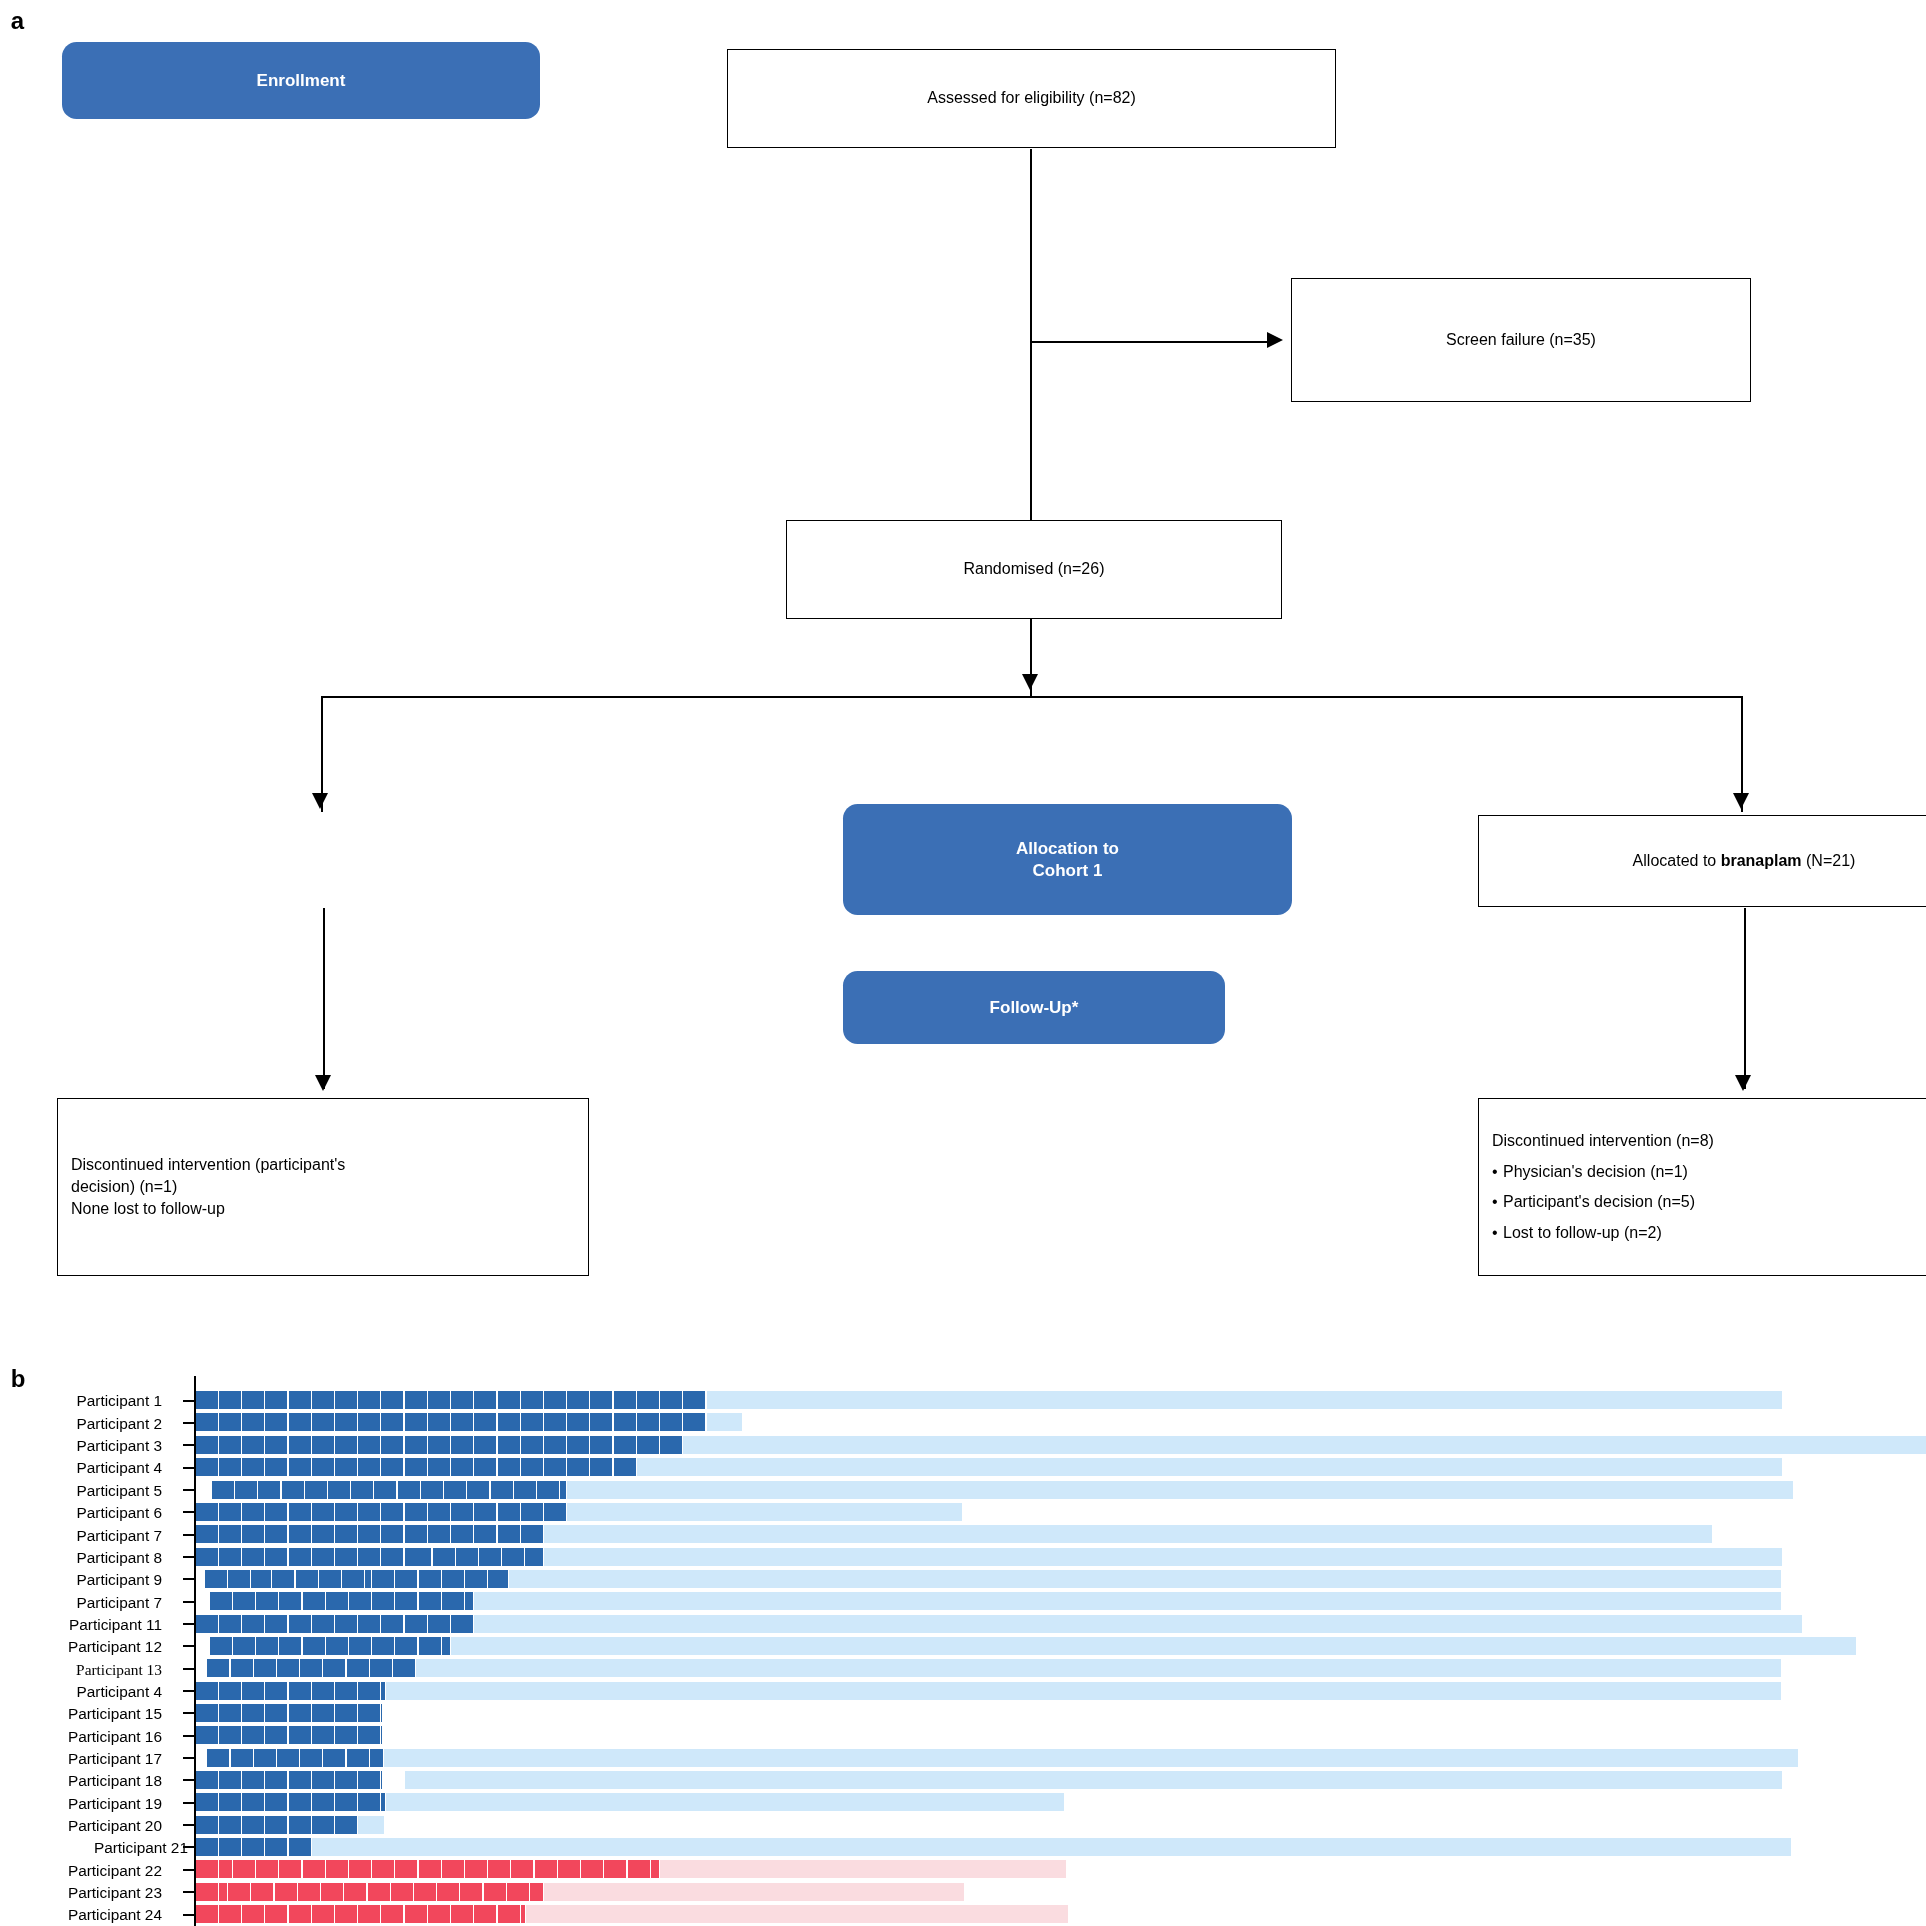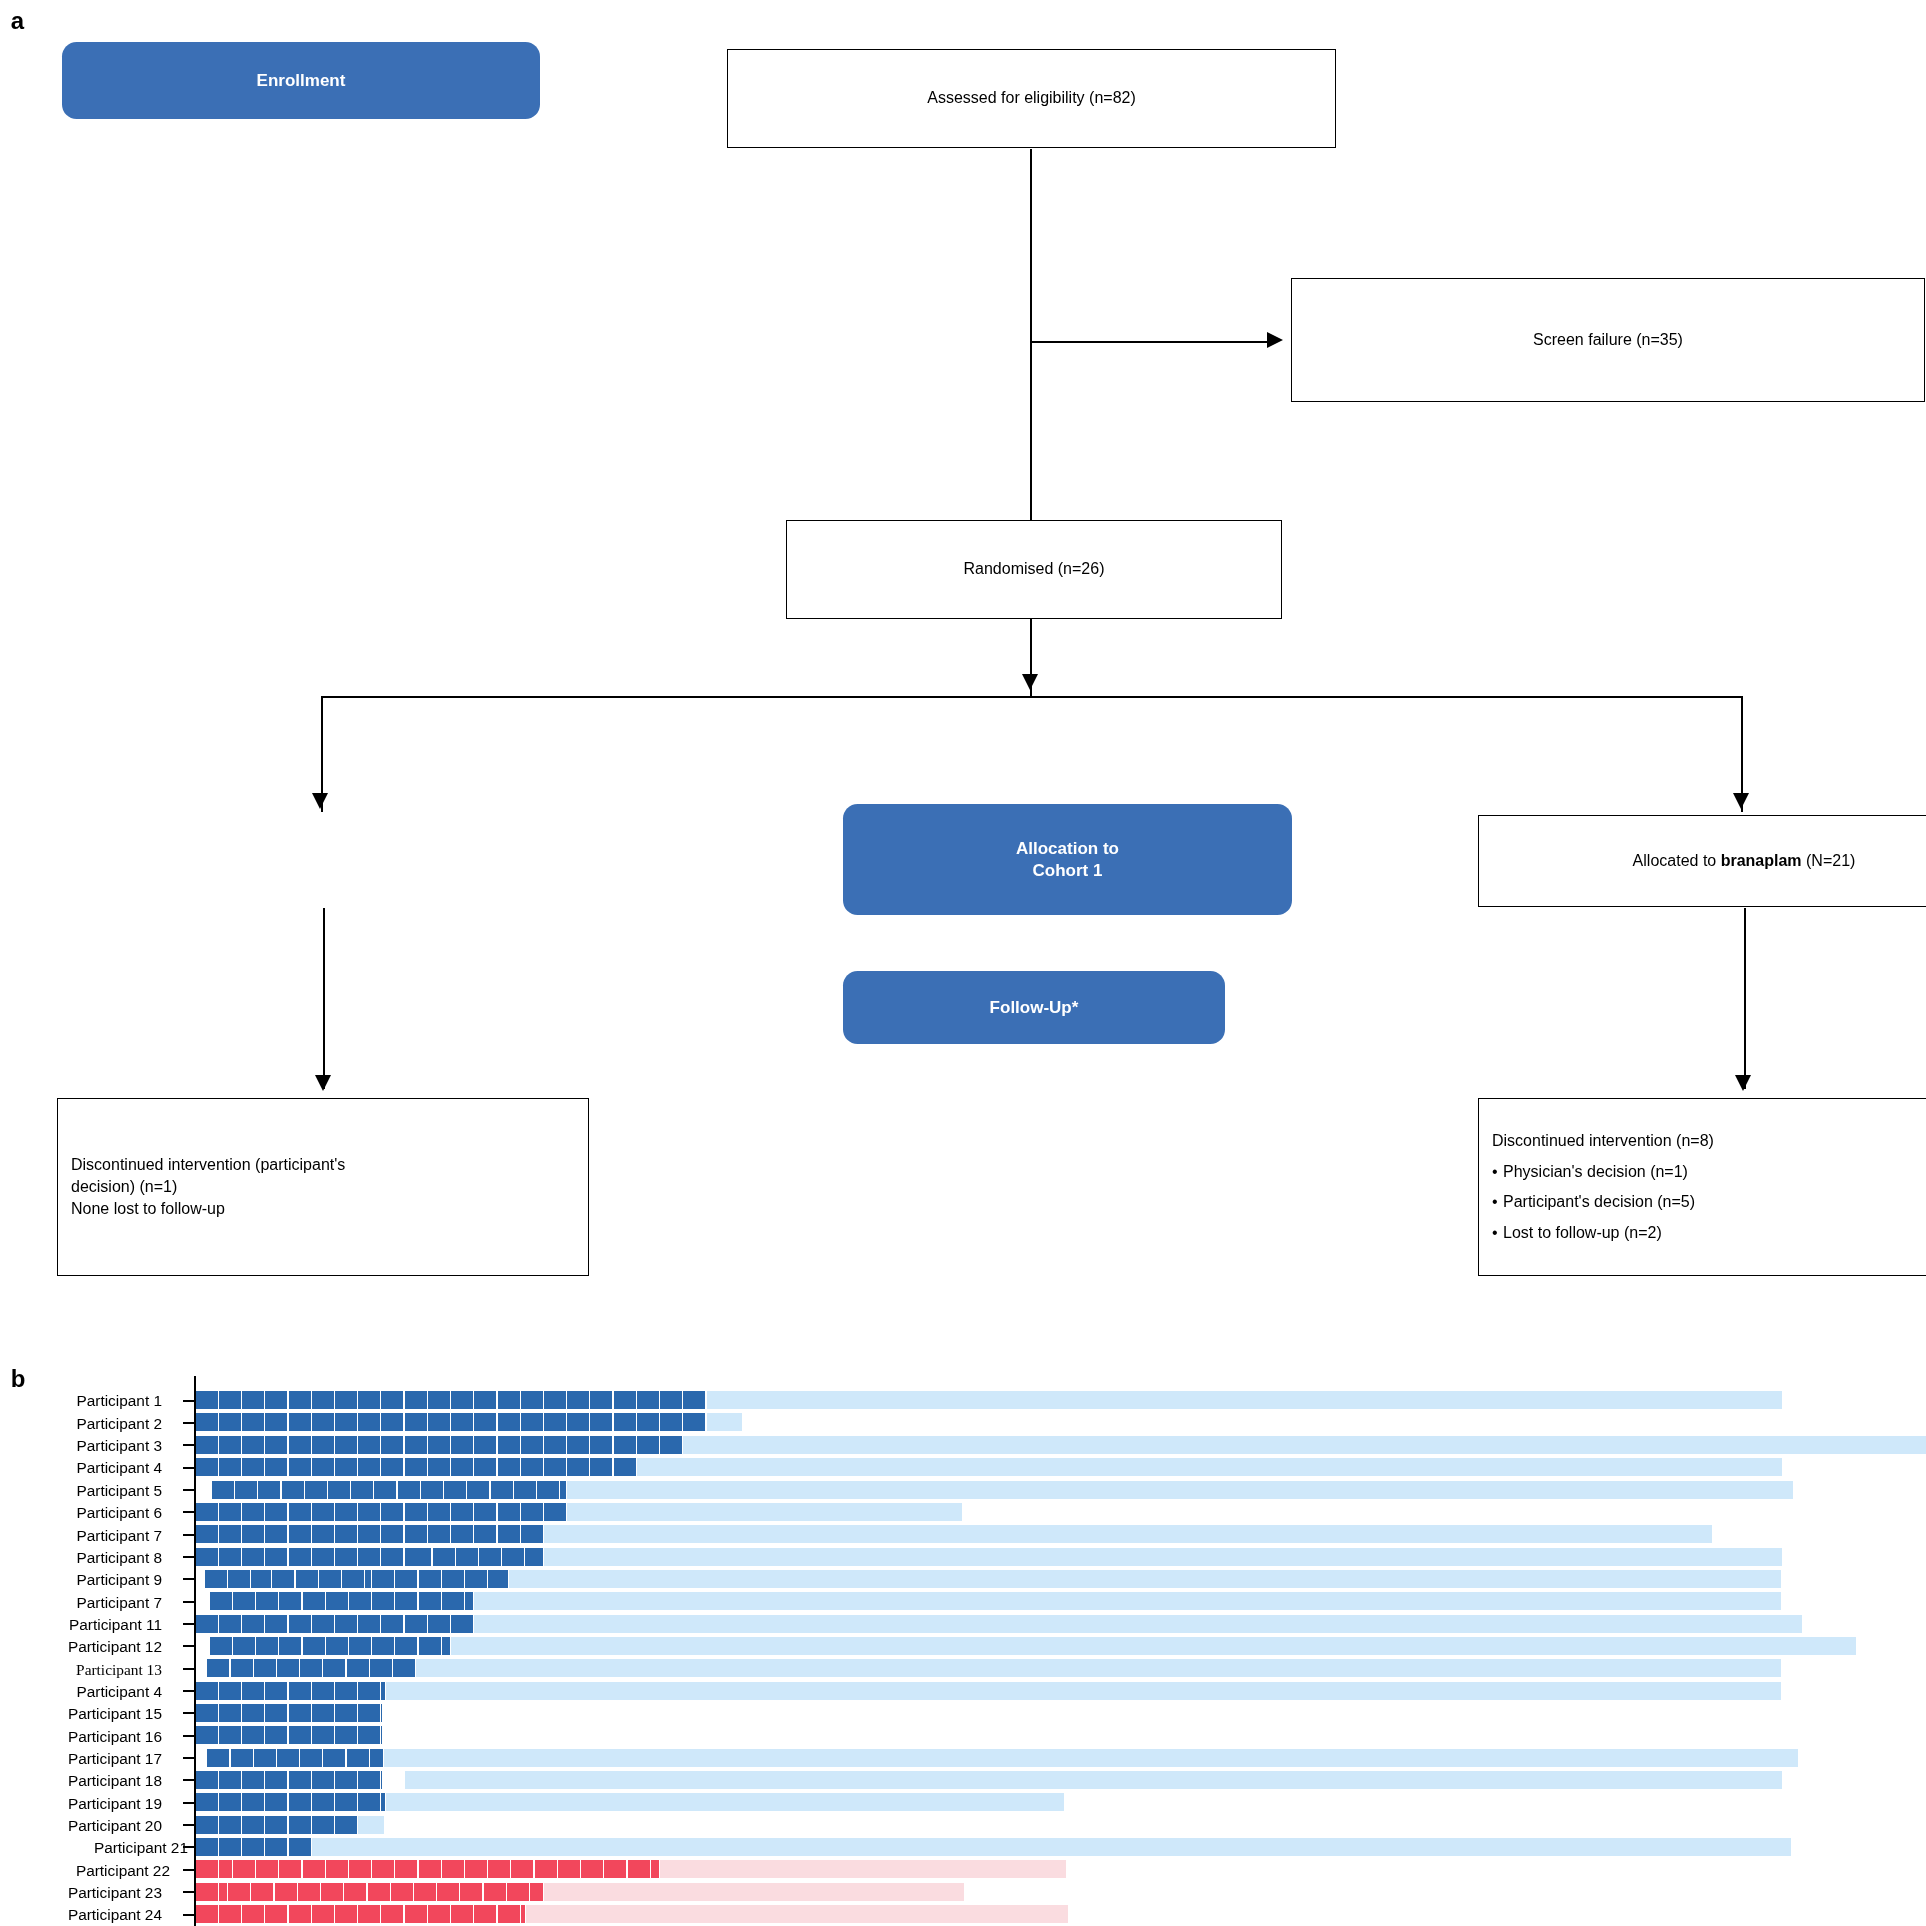--- a/index.html
+++ b/index.html
@@ -68,21 +68,21 @@
 
   <div class="wbox center" style="left:727px;top:49px;width:609px;height:99px;">
     <span class="inner">Assessed for eligibility (n=82)</span>
   </div>
 
   <div class="ln vl" style="left:1030px;top:149px;height:371px;"></div>
 
   <div class="ln hl" style="left:1030px;top:341px;width:237px;"></div>
   <div class="arrowright" style="left:1267px;top:332px;"></div>
 
-  <div class="wbox center" style="left:1291px;top:278px;width:634px;height:124px;">
+  <div class="wbox center" style="left:1291px;top:278px;width:460px;height:124px;">
     <span class="inner">Screen failure (n=35)</span>
   </div>
 
   <div class="wbox center" style="left:786px;top:520px;width:496px;height:99px;">
     <span class="inner">Randomised (n=26)</span>
   </div>
 
   <div class="ln vl" style="left:1030px;top:619px;height:77px;"></div>
   <div class="arrowdown" style="left:1022px;top:674px;"></div>
   <div class="ln hl" style="left:321px;top:696px;width:1422px;"></div>
@@ -501,21 +501,21 @@
       <div class="ylabel" style="left: 0px; width: 162px; top: 492px; padding-left: 26px;">Participant 21</div>
       <div class="ytick" style="left: 183px; top: 498px;"></div>
       <div class="row" style="left: 0px; top: 490px; width: 2059px;">
         <div class="seg" style="left: 312px; width: 1479px; background: rgb(207, 232, 250);"></div>
         <div class="seg on" style="left: 196px; width: 23px; background: rgb(42, 104, 173);"></div>
         <div class="seg on" style="left: 219px; width: 23px; background: rgb(42, 104, 173);"></div>
         <div class="seg on" style="left: 242px; width: 23px; background: rgb(42, 104, 173);"></div>
         <div class="seg on" style="left: 265px; width: 23px; background: rgb(42, 104, 173);"></div>
         <div class="seg on" style="left: 289px; width: 23px; background: rgb(42, 104, 173);"></div>
       </div>
-      <div class="ylabel" style="left: 8px; width: 162px; top: 515px;">Participant 22</div>
+      <div class="ylabel" style="left: 0px; width: 162px; top: 515px;">Participant 22</div>
       <div class="ytick" style="left: 183px; top: 521px;"></div>
       <div class="row" style="left: 0px; top: 512px; width: 2059px;">
         <div class="seg" style="left: 660px; width: 406px; background: rgb(250, 220, 224);"></div>
         <div class="seg on" style="left: 196px; width: 23px; background: rgb(242, 71, 92);"></div>
         <div class="seg on" style="left: 219px; width: 14px; background: rgb(242, 71, 92);"></div>
         <div class="seg on" style="left: 233px; width: 23px; background: rgb(242, 71, 92);"></div>
         <div class="seg on" style="left: 256px; width: 23px; background: rgb(242, 71, 92);"></div>
         <div class="seg on" style="left: 279px; width: 23px; background: rgb(242, 71, 92);"></div>
         <div class="seg on" style="left: 303px; width: 23px; background: rgb(242, 71, 92);"></div>
         <div class="seg on" style="left: 326px; width: 23px; background: rgb(242, 71, 92);"></div>

